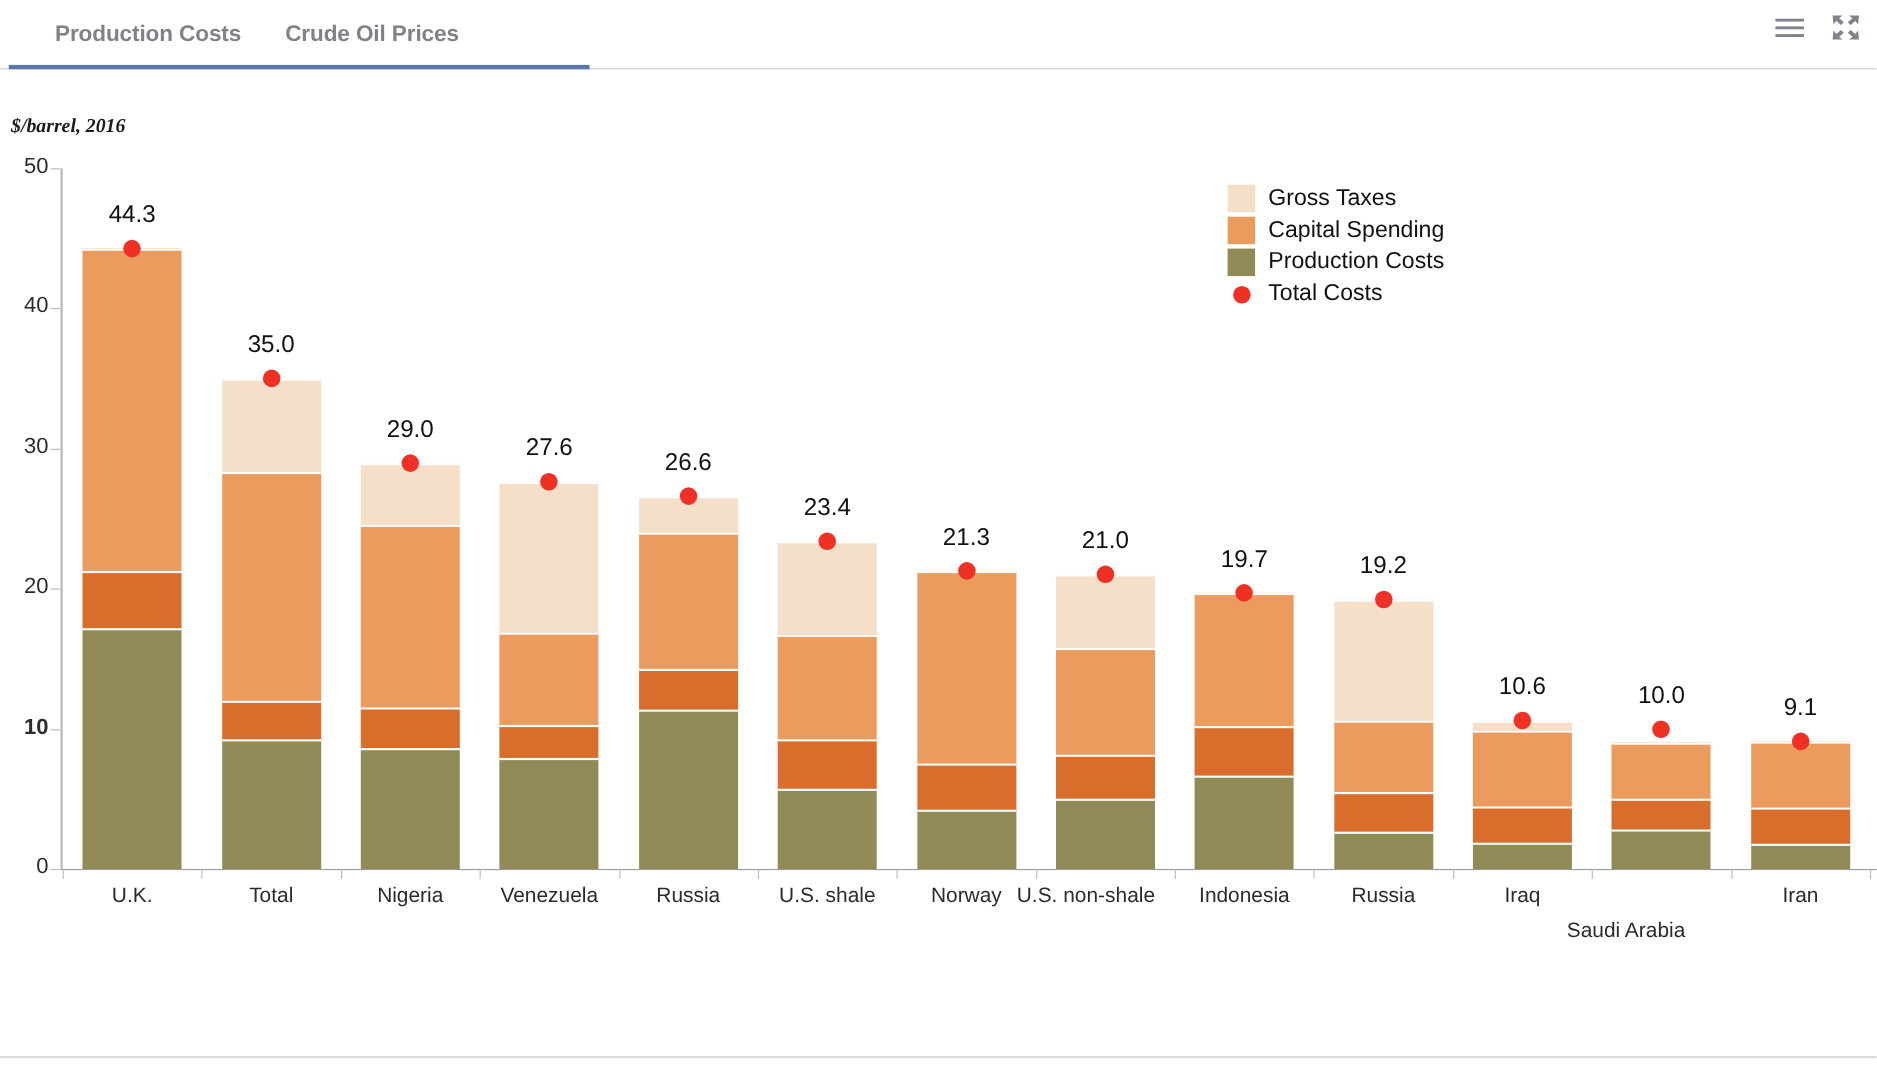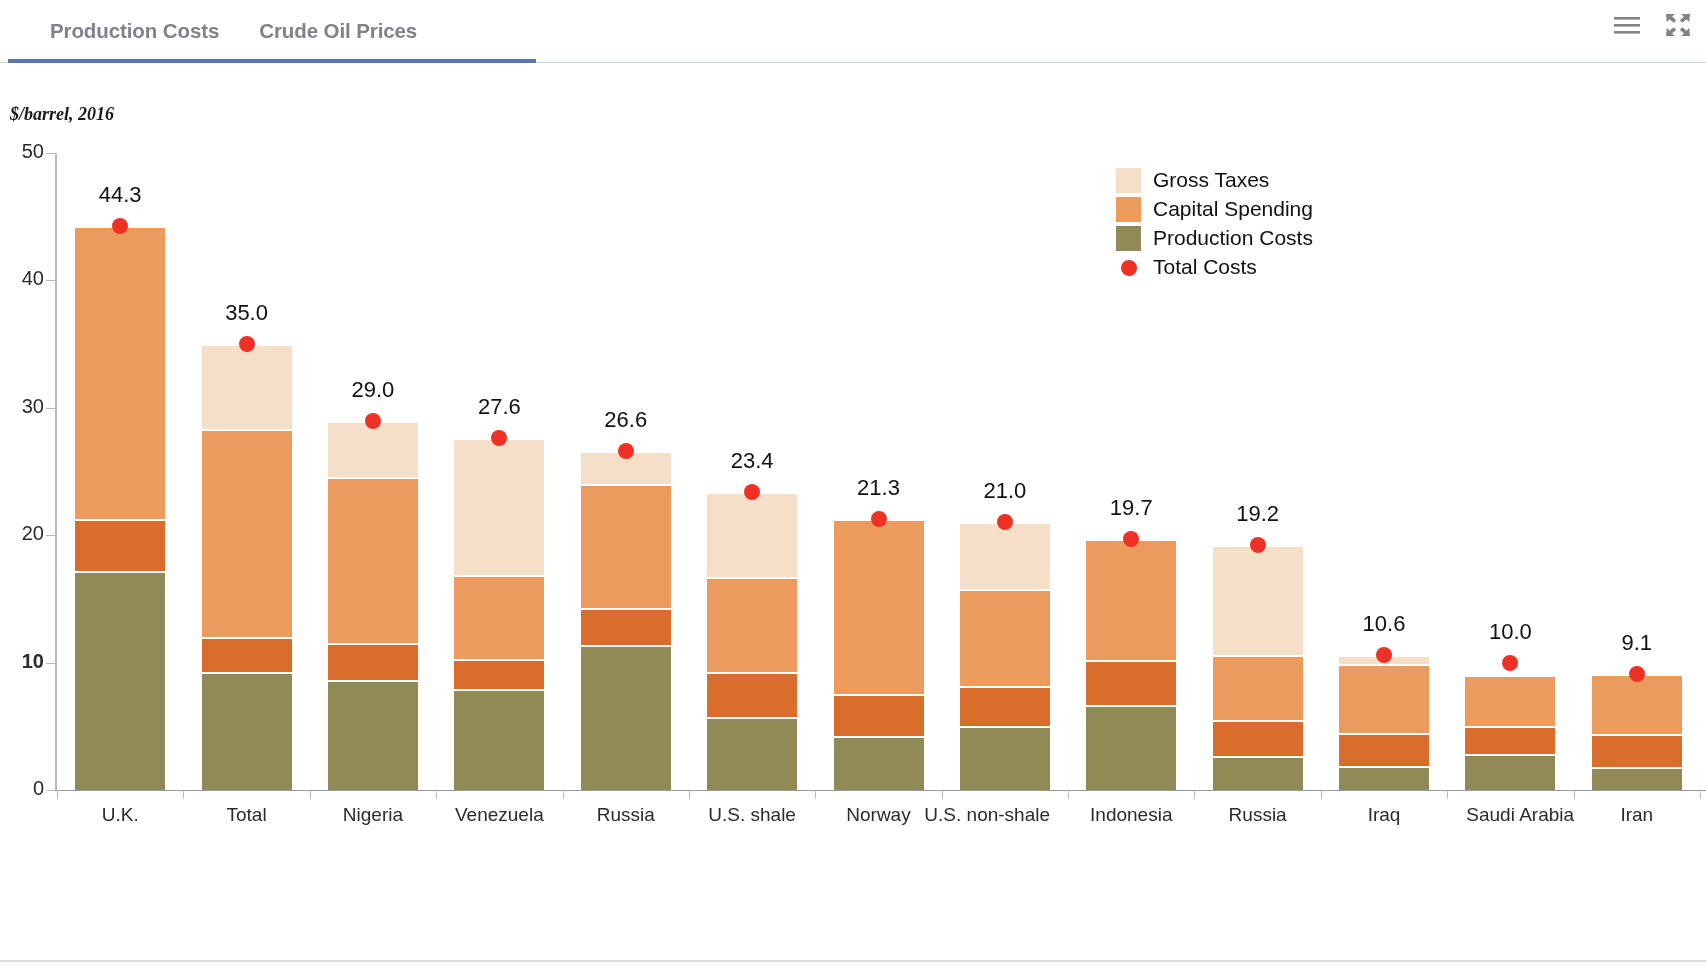--- a/index.html
+++ b/index.html
@@ -285,21 +285,21 @@
       <div class="xtick" style="left: 1320.85px;"></div>
       <div class="catlabel" style="left: 1320.85px; width: 126.385px;">Iraq</div>
       <div class="bar" style="left: 1465.42px; width: 90px; top: 0px; height: 650px;">
         <div class="seg" style="background: rgb(143, 138, 86); top: 614.328px; height: 35.672px; border-top: 2px solid rgb(255, 255, 255);"></div>
         <div class="seg" style="background: rgb(217, 109, 43); top: 586.3px; height: 28.028px; border-top: 2px solid rgb(255, 255, 255);"></div>
         <div class="seg" style="background: rgb(235, 155, 94); top: 535.34px; height: 50.96px; border-top: 2px solid rgb(255, 255, 255);"></div>
       </div>
       <div class="dot" style="background: rgb(238, 49, 36); left: 1502.42px; top: 514.6px;"></div>
       <div class="toplabel" style="left: 1450.42px; width: 120px; top: 478.6px;">10.0</div>
       <div class="xtick" style="left: 1447.23px;"></div>
-      <div class="catlabel" style="left: 1457px; width: 126.385px;">Saudi Arabia</div>
+      <div class="catlabel" style="left: 1415px; width: 126.385px; margin-top: 32px;">Saudi Arabia</div>
       <div class="bar" style="left: 1591.81px; width: 90px; top: 0px; height: 650px;">
         <div class="seg" style="background: rgb(143, 138, 86); top: 627.068px; height: 22.932px; border-top: 2px solid rgb(255, 255, 255);"></div>
         <div class="seg" style="background: rgb(217, 109, 43); top: 593.944px; height: 33.124px; border-top: 2px solid rgb(255, 255, 255);"></div>
         <div class="seg" style="background: rgb(235, 155, 94); top: 534.066px; height: 59.878px; border-top: 2px solid rgb(255, 255, 255);"></div>
       </div>
       <div class="dot" style="background: rgb(238, 49, 36); left: 1628.81px; top: 526.066px;"></div>
       <div class="toplabel" style="left: 1576.81px; width: 120px; top: 490.066px;">9.1</div>
       <div class="xtick" style="left: 1573.62px;"></div>
       <div class="catlabel" style="left: 1573.62px; width: 126.385px;">Iran</div>
       <div class="xtick" style="left: 1700px;"></div>

